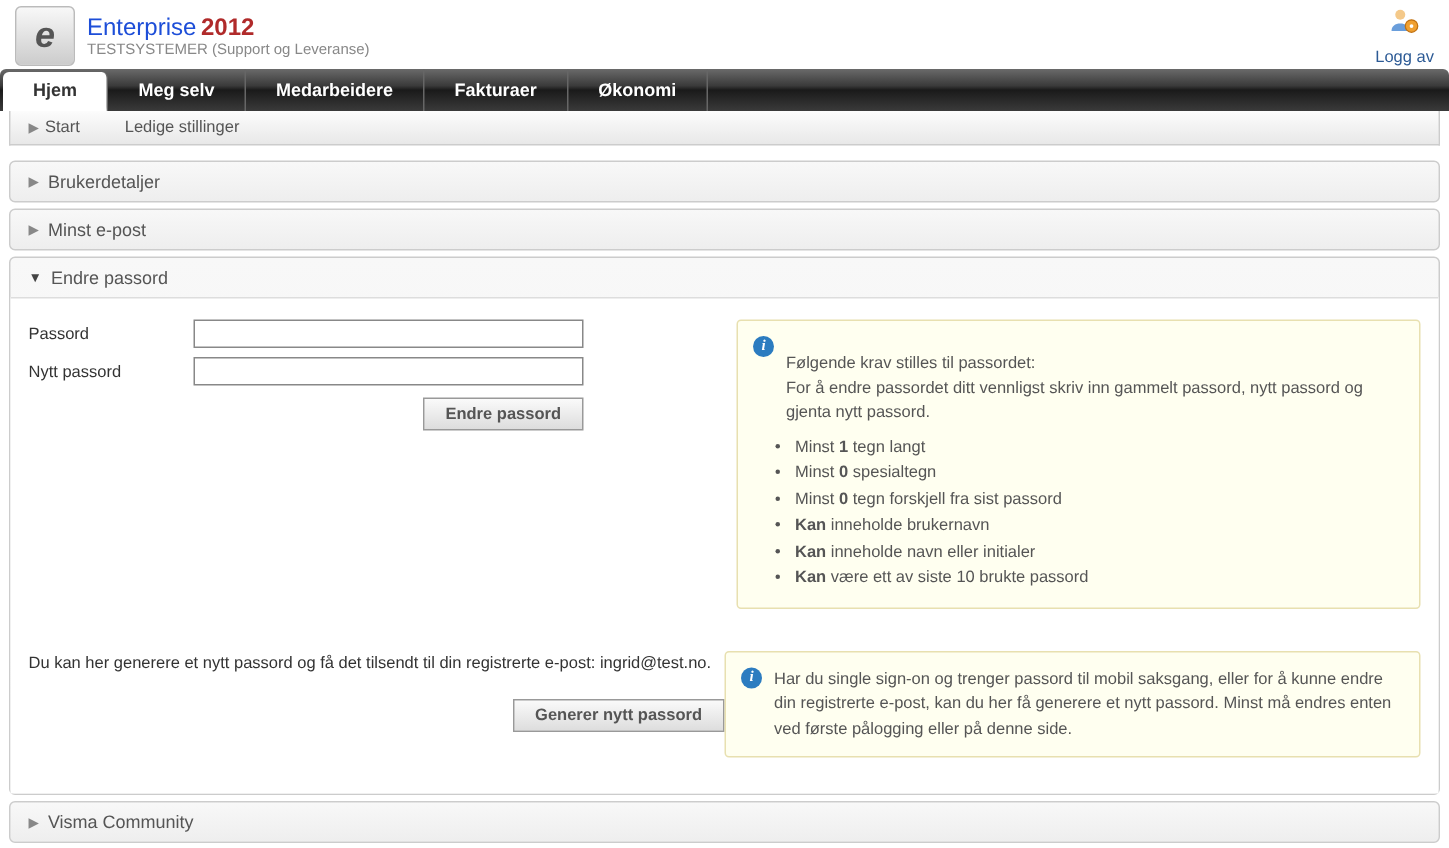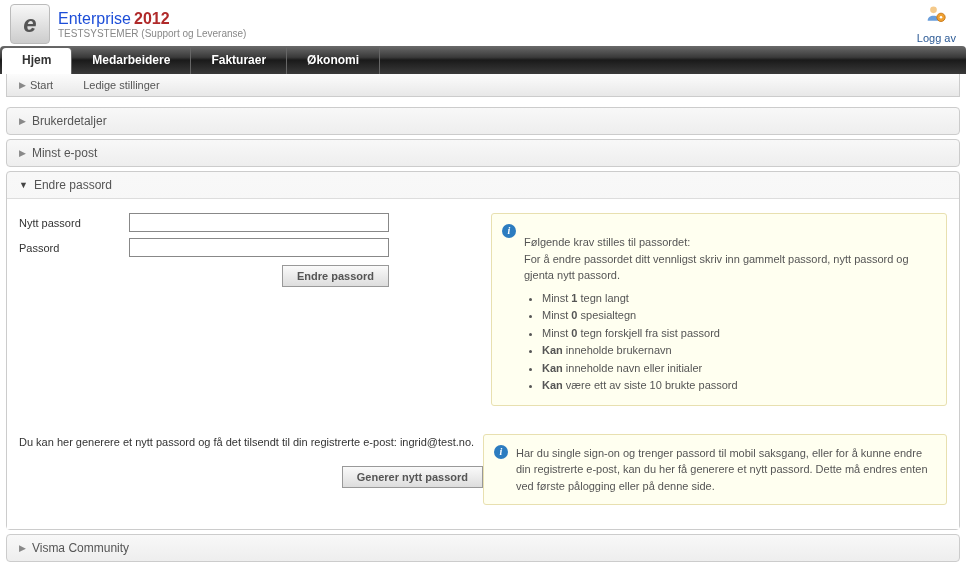--- a/index.html
+++ b/index.html
@@ -26,21 +26,21 @@
 .form-area { display: flex; gap: 16px; }
 .form-left { flex: 1; }
 .form-right { flex: 1; }
 .form-row { display: flex; align-items: center; margin-bottom: 6px; }
 .form-row label { width: 110px; color: #333; }
 .form-row input { width: 260px; border: 1px solid #888; padding: 2px; font-size: 11px; height: 19px; }
 .btn { background: linear-gradient(to bottom, #fafafa, #ddd); border: 1px solid #999; padding: 4px 14px; font-size: 11px; font-weight: bold; color: #555; cursor: pointer; }
 .btn-row { text-align: right; margin-top: 8px; width: 370px; }
 .info-box { background: #fffff0; border: 1px solid #e8e0b0; border-radius: 3px; padding: 10px 12px 10px 32px; color: #555; line-height: 1.5; position: relative; margin-bottom: 10px; }
 .info-box .info-icon { position: absolute; left: 10px; top: 10px; width: 14px; height: 14px; background: #2c7cc0; border-radius: 50%; color: #fff; font-size: 10px; font-weight: bold; text-align: center; line-height: 14px; font-family: Georgia, serif; font-style: italic; }
-.info-box ul { margin: 6px 0 0 18px; }
+.info-box ul { margin: 6px 0 0 6px; }
 .info-box li { margin: 1px 0; }
 .lower-row { display: flex; margin-top: 18px; }
 .lower-left { flex: 1; color: #333; line-height: 1.5; }
 .arrow { font-size: 9px; color: #888; }
 .arrow-down { font-size: 9px; color: #444; }
 </style>
 </head>
 <body>
 
 <div class="header">
@@ -59,20 +59,21 @@
         <path d="M2 20c0-4 3-6 7-6s7 2 7 6" fill="#6a9edb"></path>
         <circle cx="18" cy="16" r="5" fill="#f0a030" stroke="#c07010"></circle>
         <circle cx="18" cy="16" r="1.5" fill="#fff"></circle>
       </svg>
     <span class="logoff">Logg av</span>
   </div>
 </div>
 
 <div class="main-tabs">
   <div class="tab active">Hjem</div>
+  <div class="tab">Meg selv</div>
   <div class="tab">Medarbeidere</div>
   <div class="tab">Fakturaer</div>
   <div class="tab">Økonomi</div>
 </div>
 
 <div class="sub-bar">
   <div class="sub-bar-item">
       <span class="arrow">▶</span>
       <span>Start</span>
     </div>
@@ -94,25 +95,25 @@
   </div>
   <div class="panel">
     <div class="panel-header">
         <span class="arrow-down">▼</span>
         <span>Endre passord</span>
       </div>
     <div class="panel-body">
       <div class="form-area">
         <div class="form-left">
           <div class="form-row">
-            <label>Nytt passord</label>
+            <label>Passord</label>
             <input type="password" style="">
           </div>
           <div class="form-row">
-            <label>Passord</label>
+            <label>Nytt passord</label>
             <input type="password" style="">
           </div>
           <div class="btn-row">
             <button class="btn">Endre passord</button>
           </div>
         </div>
         <div class="form-right">
           <div class="info-box">
             <div class="info-icon">i</div>
             <div style="margin-top:10px">Følgende krav stilles til passordet:</div>
@@ -131,21 +132,21 @@
       <div class="lower-row">
         <div class="lower-left">
           <div>Du kan her generere et nytt passord og få det tilsendt til din registrerte e-post: ingrid@test.no.</div>
           <div class="btn-row" style="width:auto; text-align:right; margin-top:16px;">
             <button class="btn">Generer nytt passord</button>
           </div>
         </div>
         <div class="form-right">
           <div class="info-box">
             <div class="info-icon">i</div>
-            <div>Har du single sign-on og trenger passord til mobil saksgang, eller for å kunne endre din registrerte e-post, kan du her få generere et nytt passord. Dette må endres enten ved første pålogging eller på denne side.</div>
+            <div>Har du single sign-on og trenger passord til mobil saksgang, eller for å kunne endre din registrerte e-post, kan du her få generere et nytt passord. Minst må endres enten ved første pålogging eller på denne side.</div>
           </div>
         </div>
       </div>
     </div>
   </div>
   <div class="panel">
     <div class="panel-header">
         <span class="arrow">▶</span>
         <span>Visma Community</span>
       </div>

